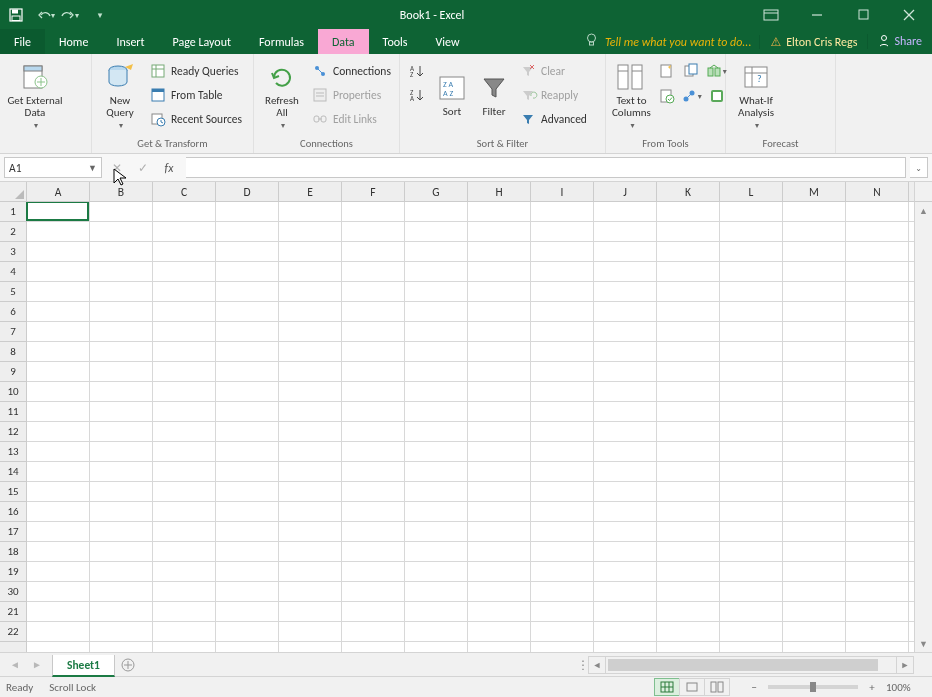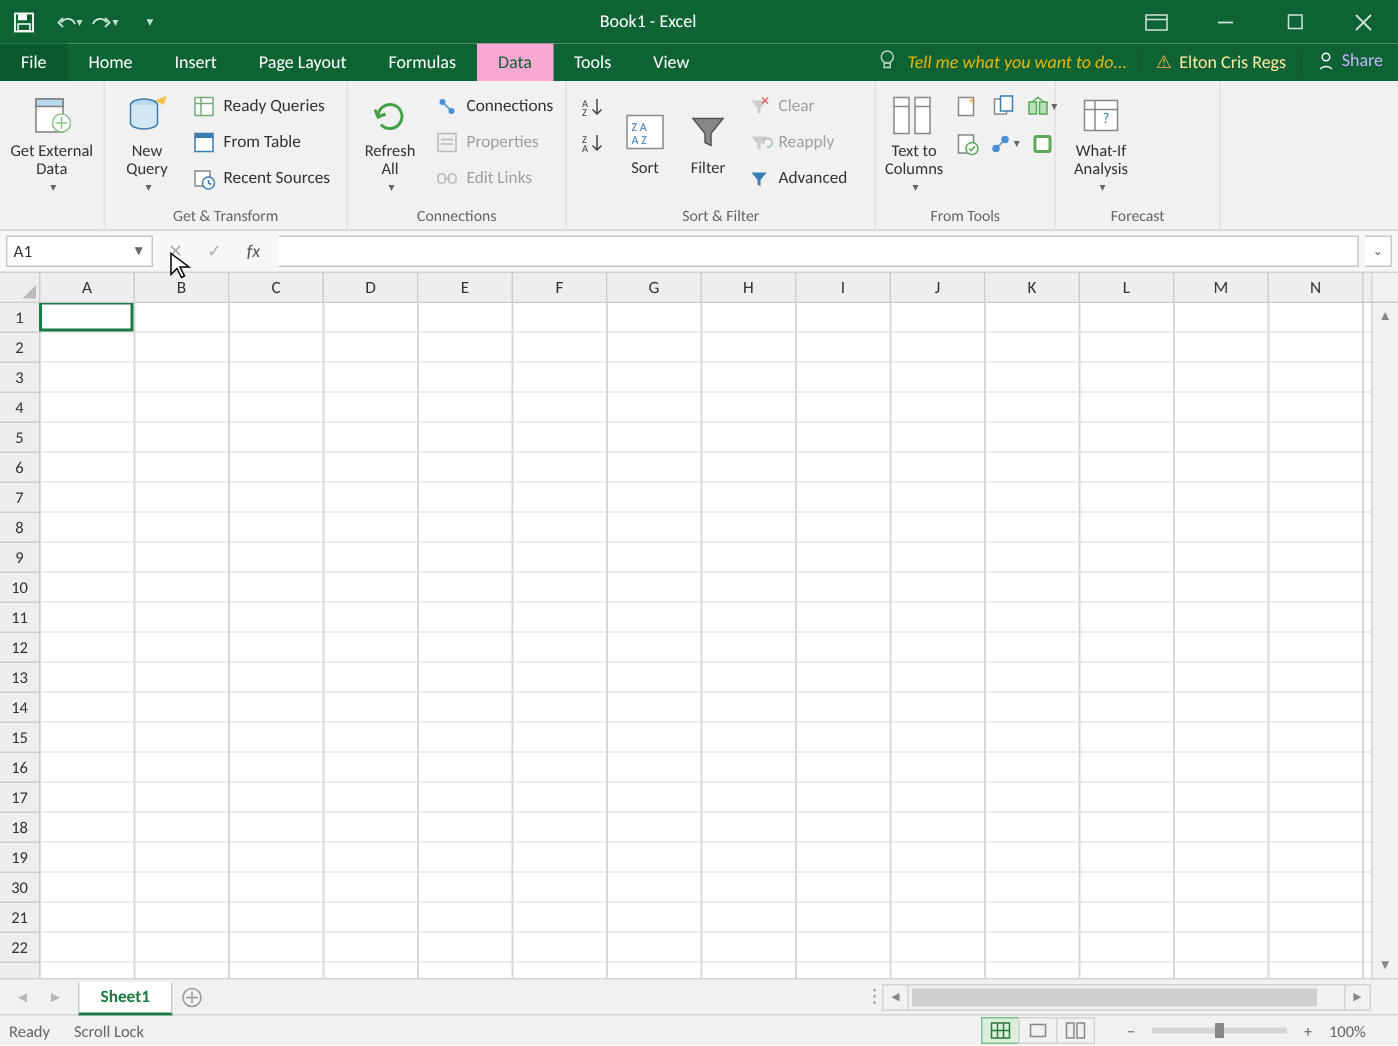--- a/index.html
+++ b/index.html
@@ -174,21 +174,21 @@
             <circle cx="6" cy="4" r="2.5" fill="none" stroke="#fff"></circle>
             <path d="M2 12 A5 4 0 0 1 10 12" fill="none" stroke="#fff"></path>
           </svg></span>
       <span>Share</span>
     </div>
   </div>
 </div>
 
 <div class="ribbon">
 
-  <div class="rgroup" style="width:70px;">
+  <div class="rgroup" style="width:92px;">
     <div class="rgroup-body">
       <div class="big-btn drop-ar" style="width:62px;">
         <span class="ico">
             <svg width="30" height="30">
               <rect x="4" y="4" width="18" height="22" fill="#fff" stroke="#7f7f7f"></rect>
               <rect x="4" y="4" width="18" height="5" fill="#b8d8ee" stroke="#7f7f7f"></rect>
               <circle cx="21" cy="20" r="6" fill="#fff" stroke="#8bc38a"></circle>
               <path d="M21 16 L21 24 M17 20 L25 20" stroke="#8bc38a"></path>
             </svg>
           </span>

